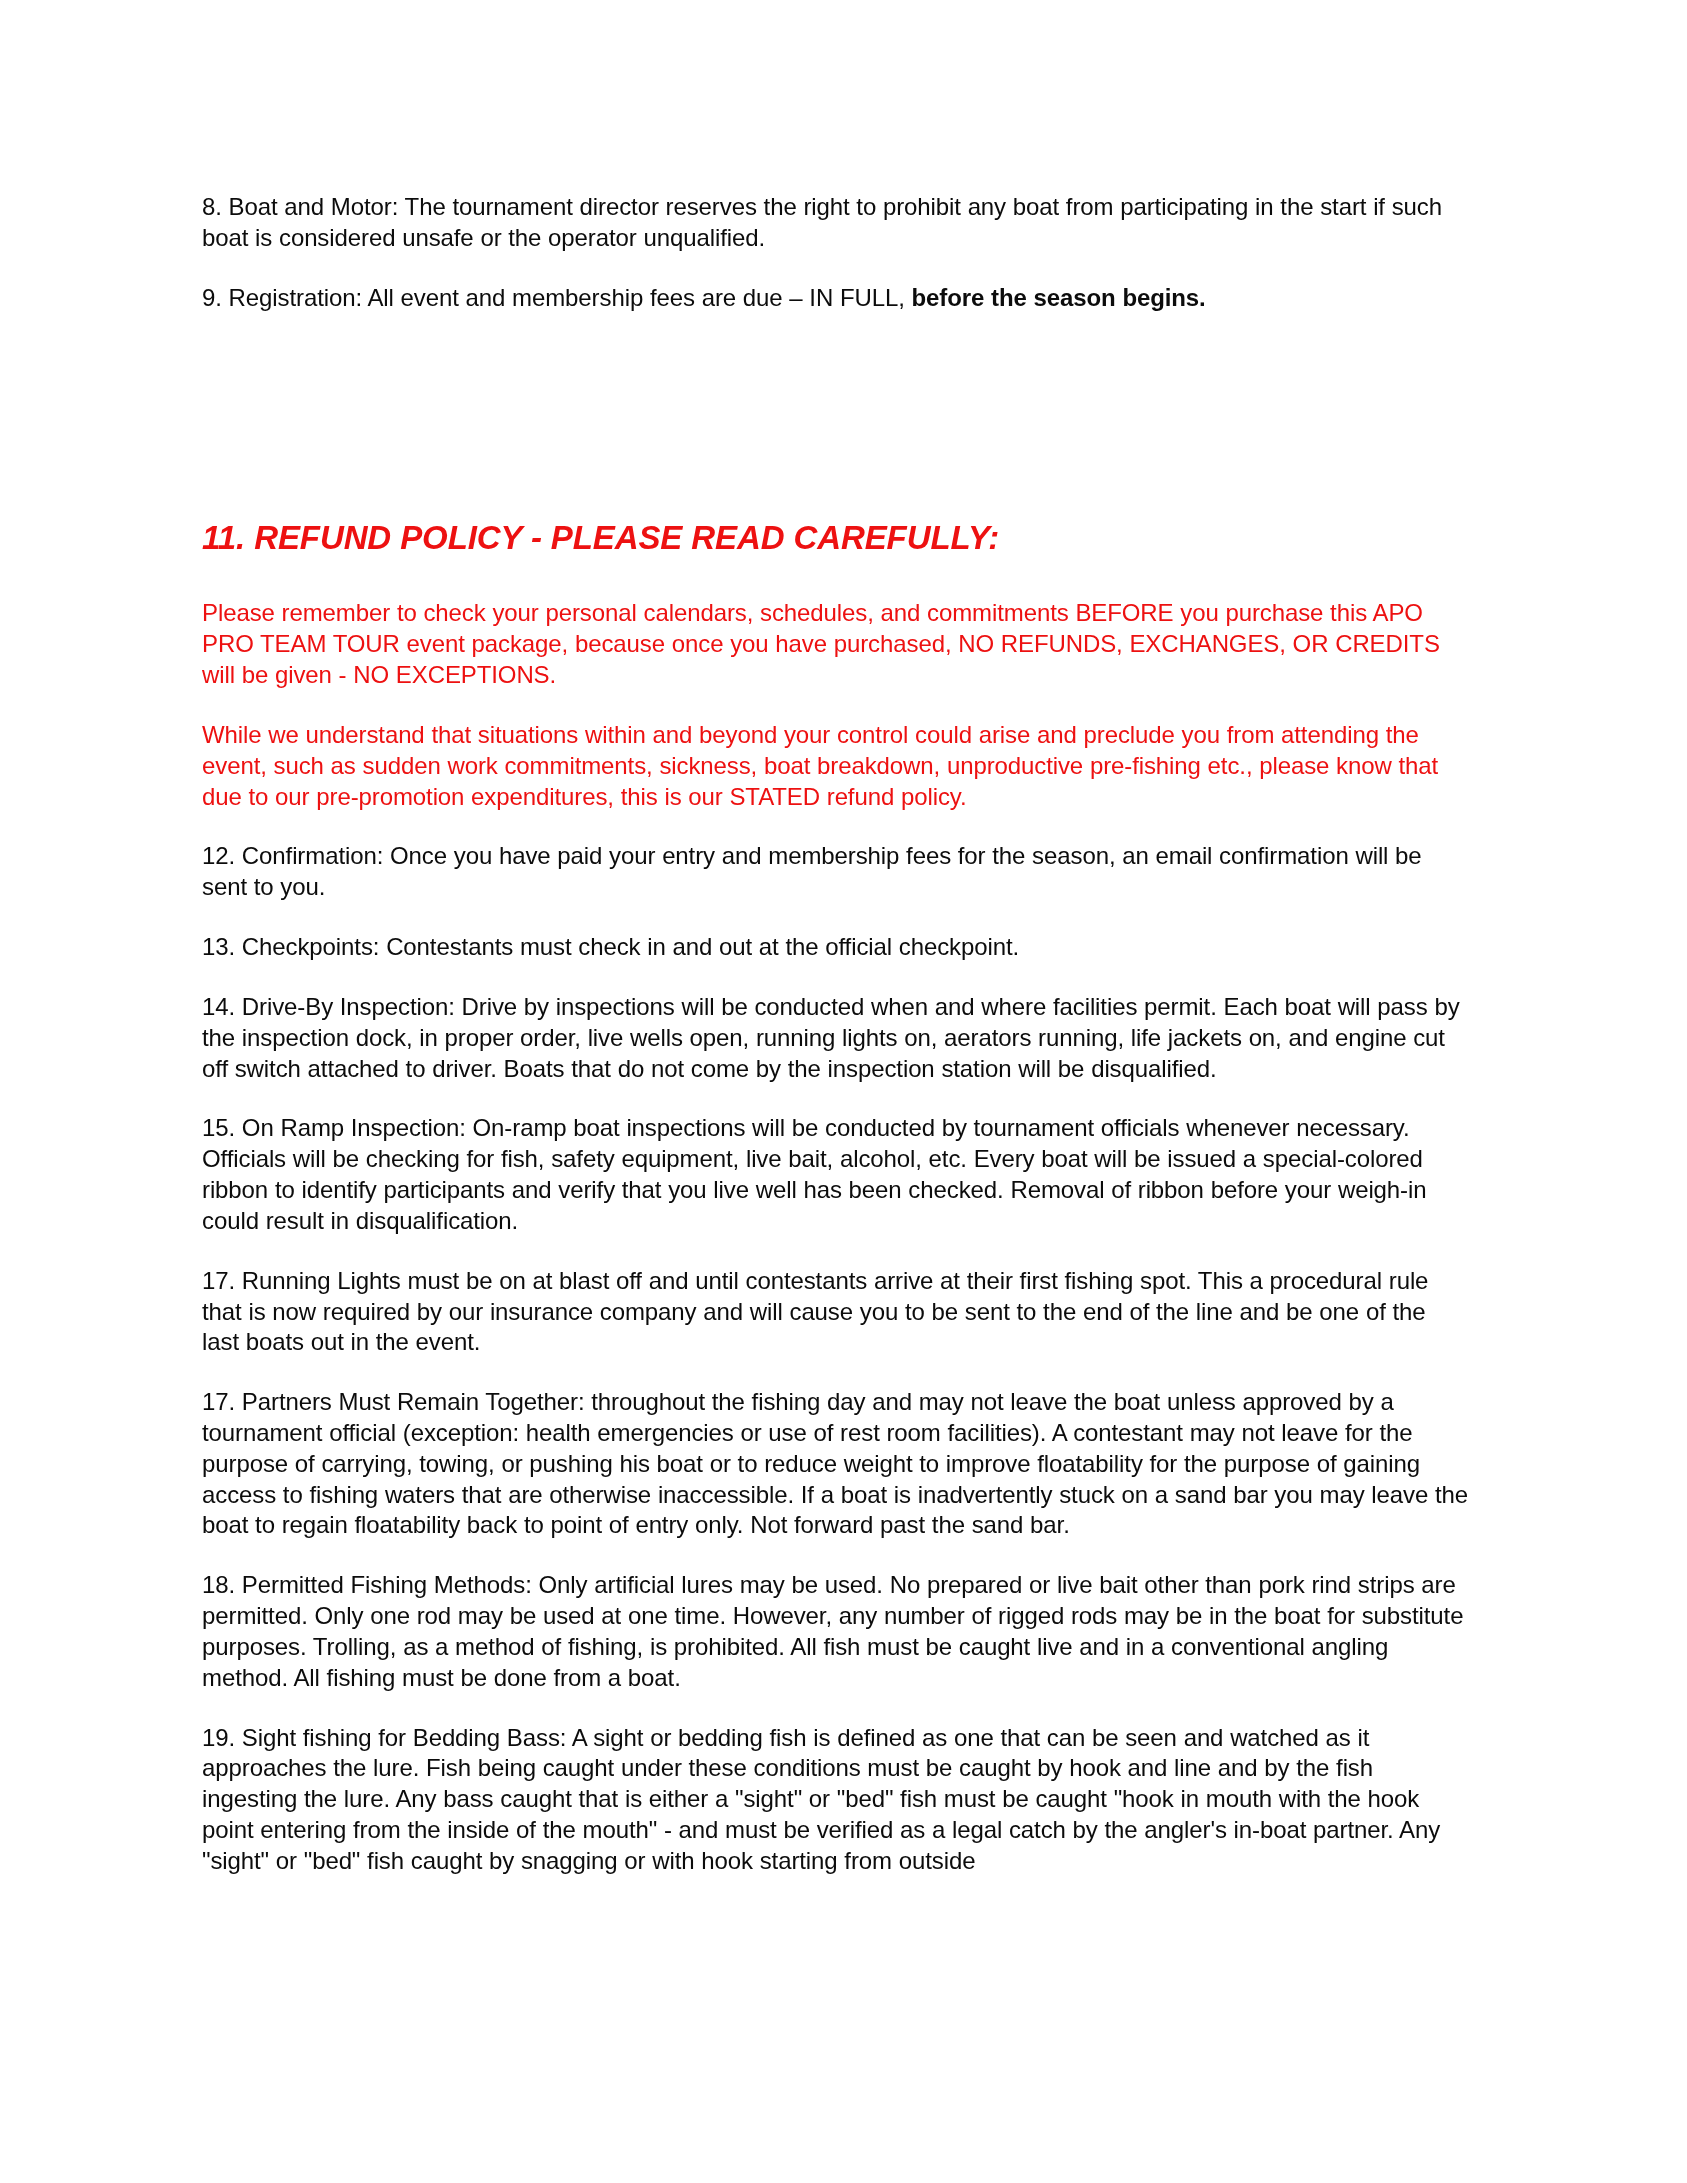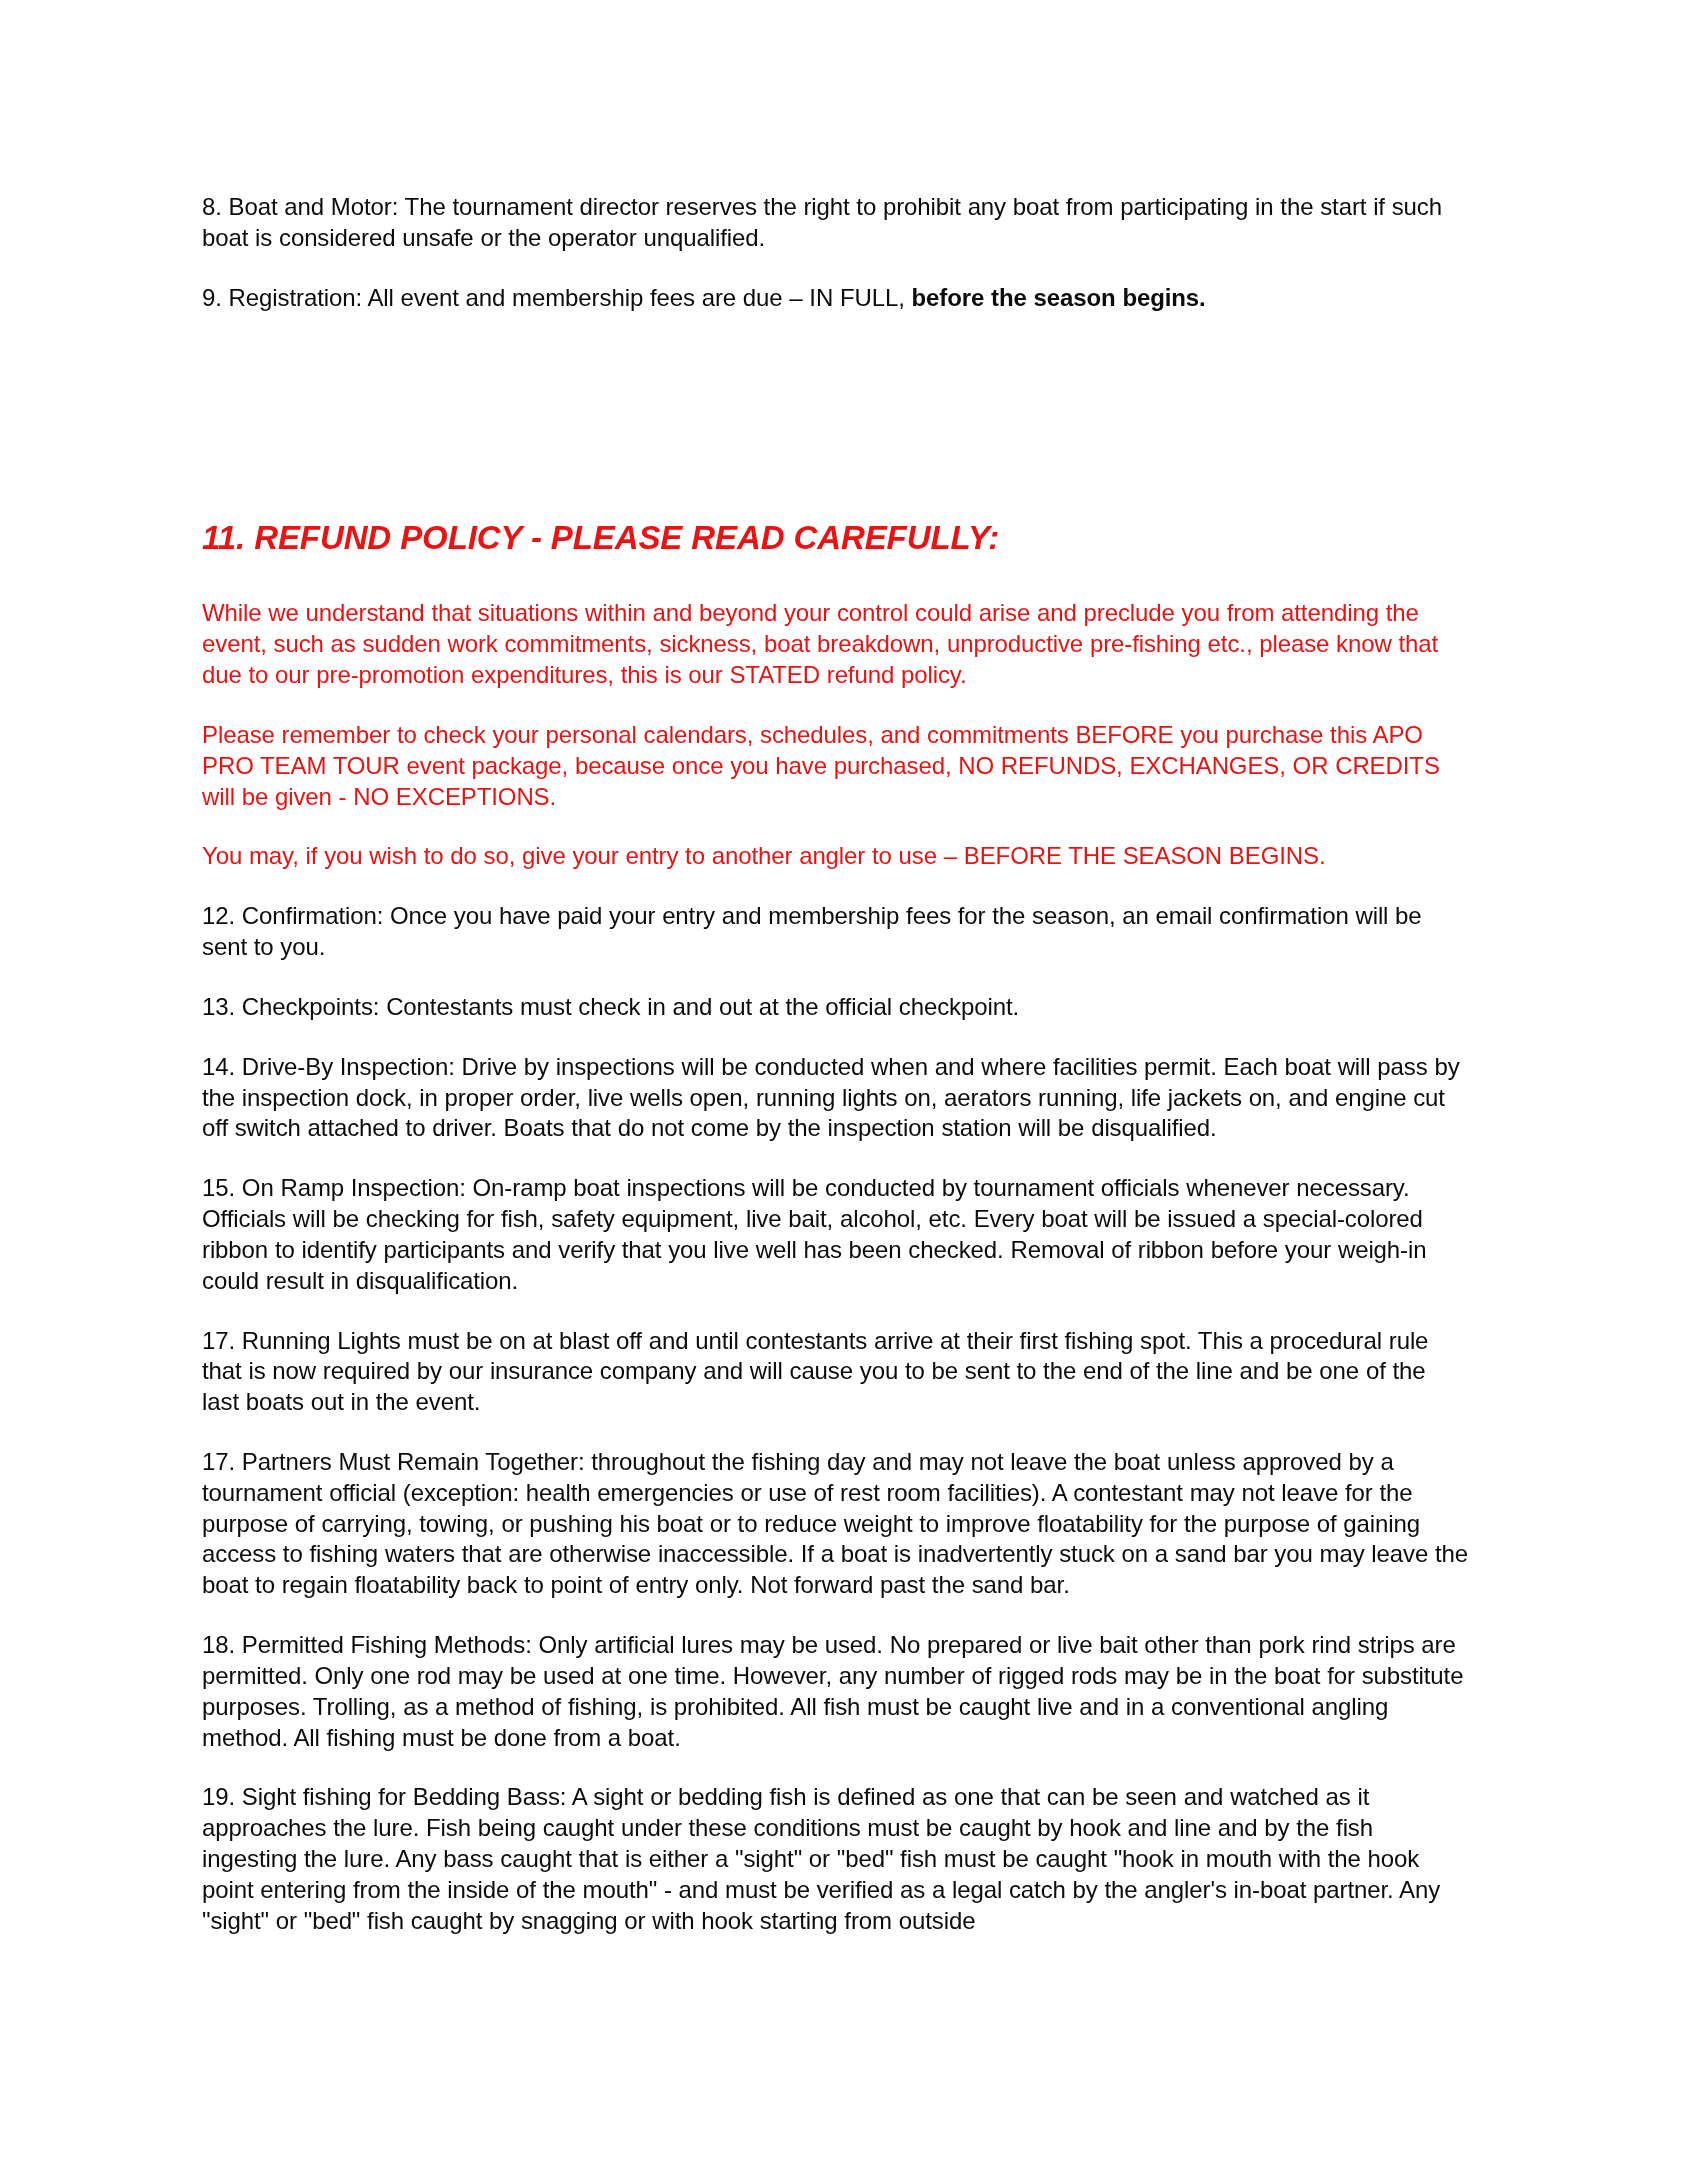--- a/index.html
+++ b/index.html
@@ -65,25 +65,24 @@
   <div class="content">
 
     <p class="rule">8. Boat and Motor: The tournament director reserves the right to prohibit any boat from participating in the start if such boat is considered unsafe or the operator unqualified.</p>
 
     <p class="rule"><span>9. Registration: All event and membership fees are due – IN FULL, </span><span class="bold">before the season begins.</span></p>
 
     <div class="spacer-big"></div>
 
     <h1 class="section-heading">11. REFUND POLICY - PLEASE READ CAREFULLY:</h1>
 
+    <p class="rule red">Please remember to check your personal calendars, schedules, and commitments BEFORE you purchase this APO PRO TEAM TOUR event package, because once you have purchased, NO REFUNDS, EXCHANGES, OR CREDITS will be given - NO EXCEPTIONS.</p>
+
     <p class="rule red">While we understand that situations within and beyond your control could arise and preclude you from attending the event, such as sudden work commitments, sickness, boat breakdown, unproductive pre-fishing etc., please know that due to our pre-promotion expenditures, this is our STATED refund policy.</p>
 
-    <p class="rule red">Please remember to check your personal calendars, schedules, and commitments BEFORE you purchase this APO PRO TEAM TOUR event package, because once you have purchased, NO REFUNDS, EXCHANGES, OR CREDITS will be given - NO EXCEPTIONS.</p>
-
-    <p class="rule red">You may, if you wish to do so, give your entry to another angler to use – BEFORE THE SEASON BEGINS.</p>
 
     <p class="rule">12. Confirmation: Once you have paid your entry and membership fees for the season, an email confirmation will be sent to you.</p>
 
     <p class="rule">13. Checkpoints: Contestants must check in and out at the official checkpoint.</p>
 
     <p class="rule">14. Drive-By Inspection: Drive by inspections will be conducted when and where facilities permit. Each boat will pass by the inspection dock, in proper order, live wells open, running lights on, aerators running, life jackets on, and engine cut off switch attached to driver. Boats that do not come by the inspection station will be disqualified.</p>
 
     <p class="rule">15. On Ramp Inspection: On-ramp boat inspections will be conducted by tournament officials whenever necessary. Officials will be checking for fish, safety equipment, live bait, alcohol, etc. Every boat will be issued a special-colored ribbon to identify participants and verify that you live well has been checked. Removal of ribbon before your weigh-in could result in disqualification.</p>
 
     <p class="rule">17. Running Lights must be on at blast off and until contestants arrive at their first fishing spot. This a procedural rule that is now required by our insurance company and will cause you to be sent to the end of the line and be one of the last boats out in the event.</p>

